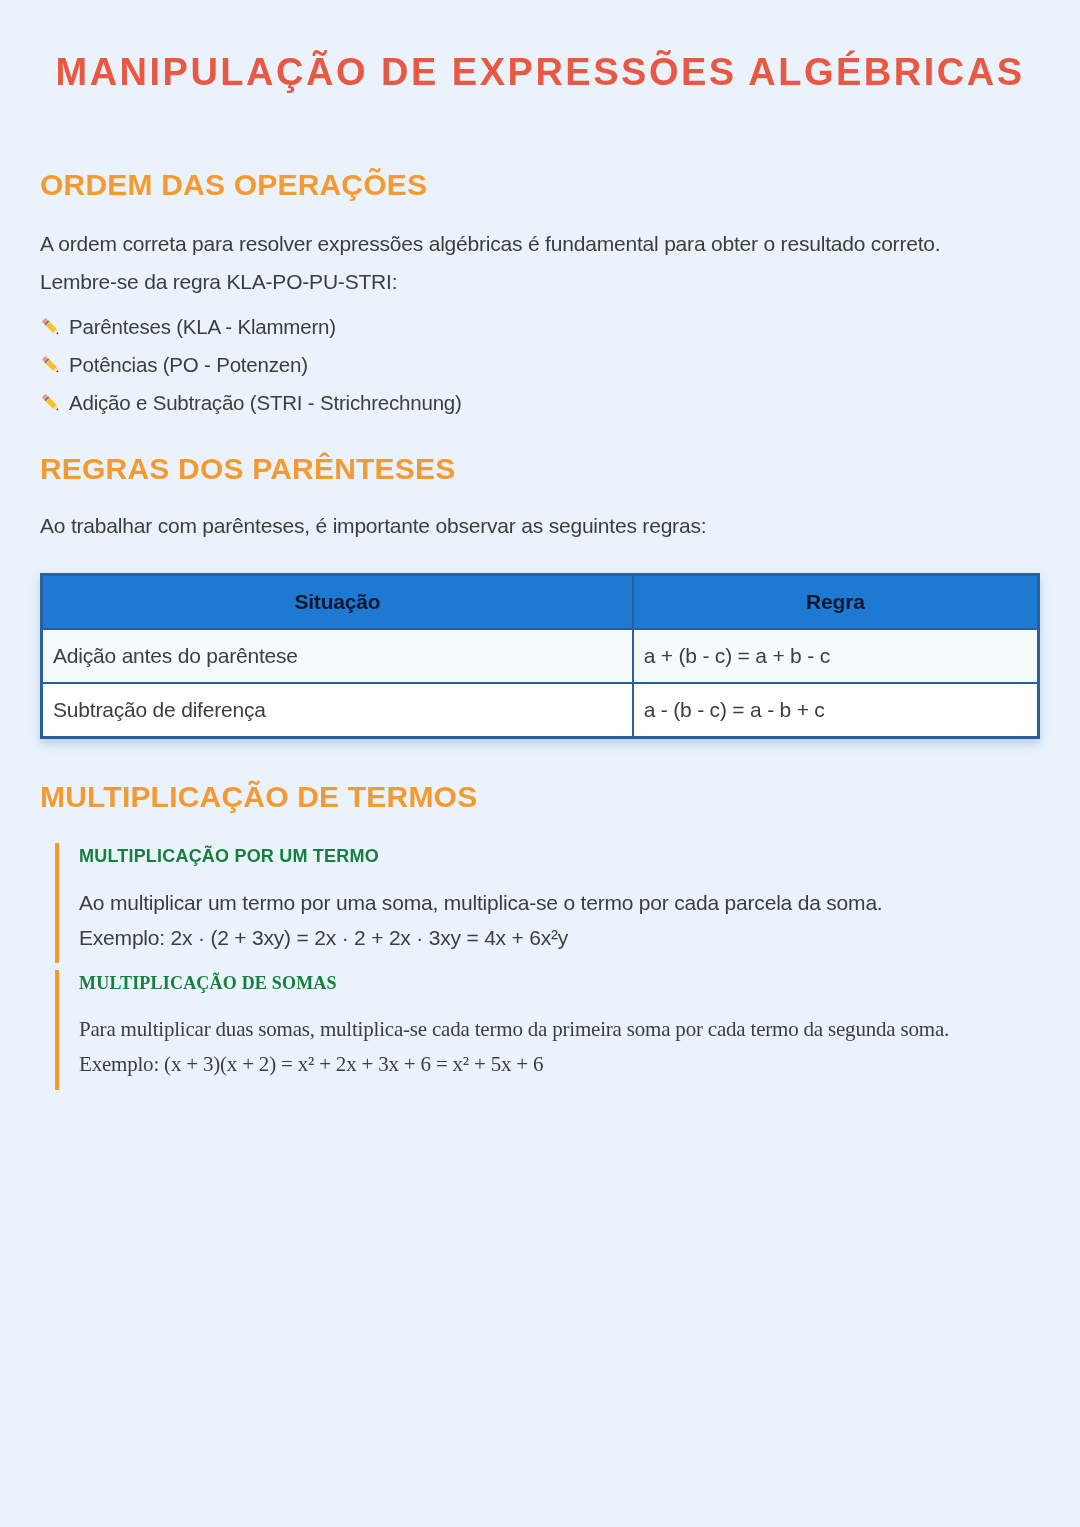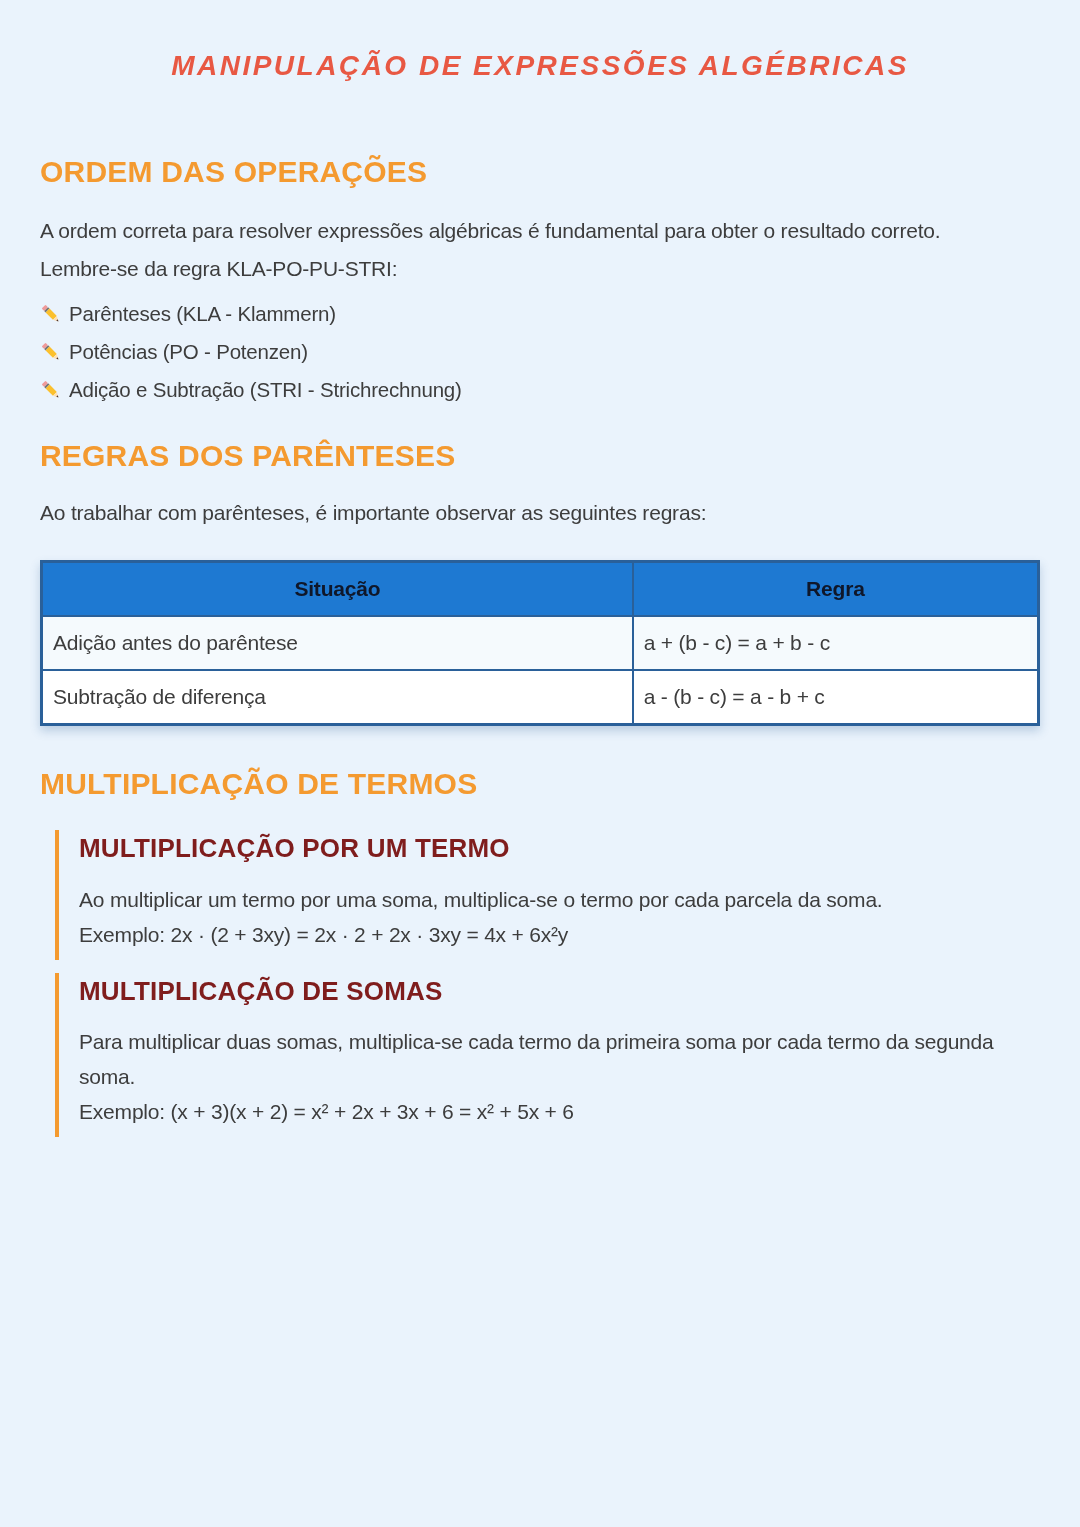--- a/index.html
+++ b/index.html
@@ -12,26 +12,25 @@
     overflow: hidden;
   }
   .page {
     width: 1080px;
     height: 1527px;
     padding: 0 40px;
   }
   h1.doc-title {
     padding-top: 48px;
     text-align: center;
-    font-size: 28px;
+    font-size: 38px;
     font-weight: bold;
     letter-spacing: 2.5px;
     color: #e85843;
     line-height: 1.3;
-    font-style: italic;
   }
   h2.sec-heading {
     font-size: 30px;
     font-weight: bold;
     color: #f49a30;
     line-height: 1.2;
     letter-spacing: 0.2px;
   }
   .sec-ordem h2.sec-heading { margin-top: 70px; }
   .sec-regras h2.sec-heading { margin-top: 36px; }
@@ -90,25 +89,25 @@
   table.rules-table col.c-sit { width: 59.3%; }
   table.rules-table col.c-reg { width: 40.7%; }
   table.rules-table tbody tr:nth-child(odd)  { background: #f5fafd; }
   table.rules-table tbody tr:nth-child(even) { background: #ffffff; }
   .subsection {
     border-left: 4px solid #f49a30;
     padding: 3px 0 8px 20px;
     margin-left: 15px;
   }
   .subsection.first { margin-top: 28px; }
-  .subsection.second { margin-top: 13px; }
+  .subsection.second { margin-top: 7px; font-family: Liberation Serif, serif; }
   .subsection h3 {
-    font-size: 26px;
-    font-weight: bold;
-    color: #7f1d1d;
+    font-size: 18px;
+    font-weight: bold;
+    color: #15803d;
     line-height: 1.2;
     margin-bottom: 17px;
     letter-spacing: 0.2px;
   }
   .subsection p {
     font-size: 21px;
     line-height: 35px;
     letter-spacing: -0.2px;
     max-width: 960px;
   }

